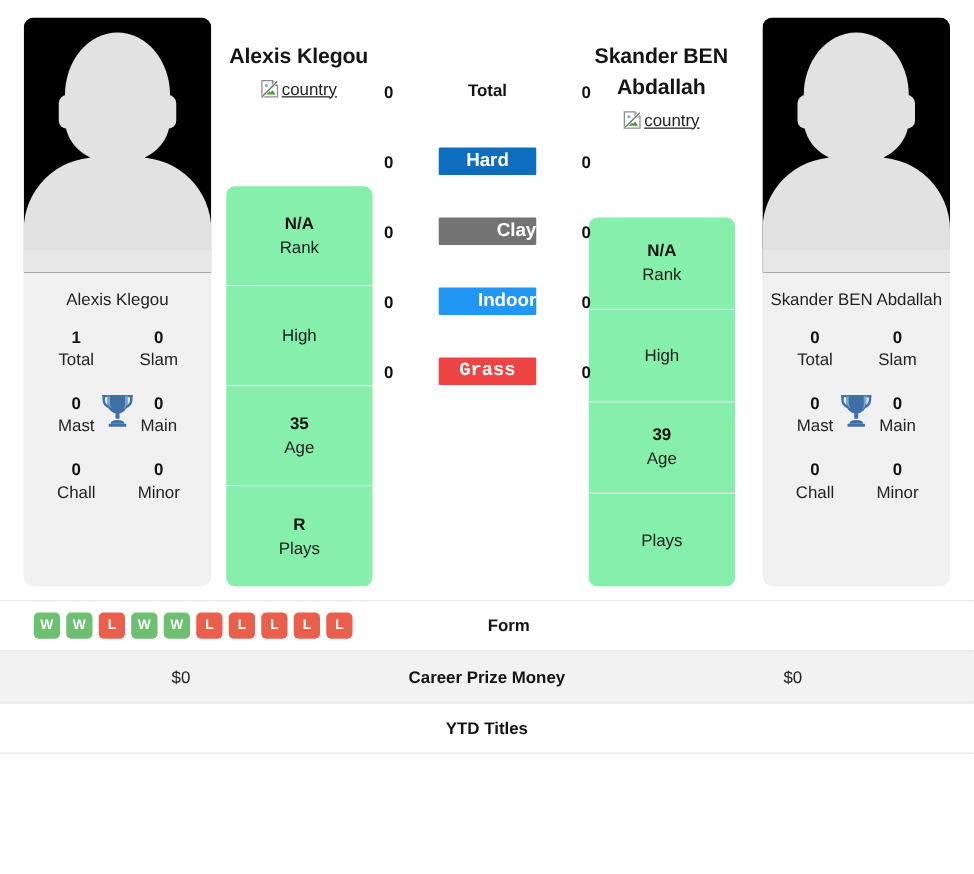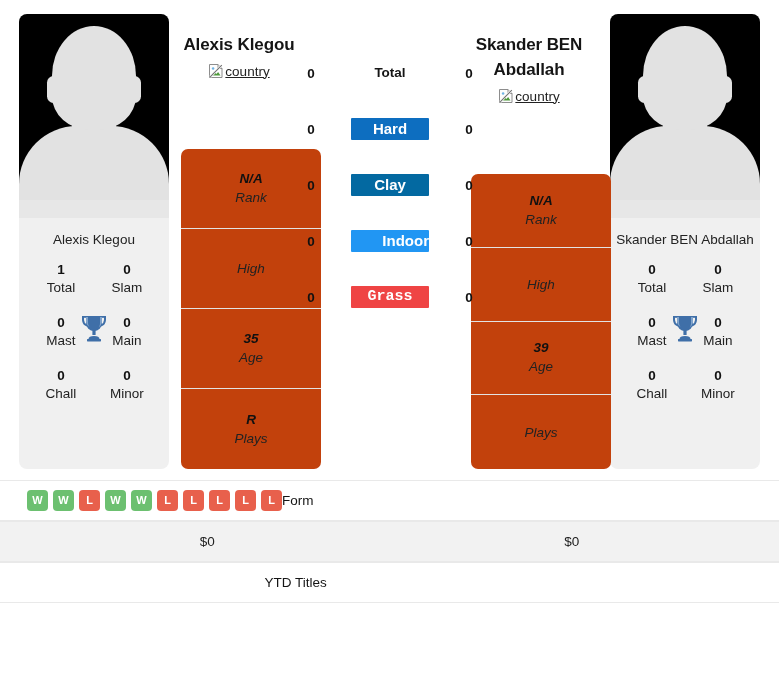--- a/index.html
+++ b/index.html
@@ -122,25 +122,24 @@
     left: 50%;
     margin-left: -13px;
     top: 53px;
     width: 26px;
     height: 28px;
   }
 
   
   .info-card {
     position: absolute;
-    width: 140px;
-    background: #c2410c;
+    width: 117px;
+    background: #86efac;
     border-radius: 7px;
     overflow: hidden;
-    font-style: italic;
   }
   .info-card.left  { left: 181px; top: 149px; height: 320px; }
   .info-card.right { left: 471px; top: 174px; height: 295px; }
 
   .info-seg {
     border-bottom: 1px solid #e3e3e3;
     display: flex;
     flex-direction: column;
     align-items: center;
     justify-content: center;
@@ -244,23 +243,23 @@
   .trow.alt { background: #f2f2f2; }
   .trow .tleft,
   .trow .tright {
     flex: 1;
     text-align: center;
     font-size: 13.5px;
     color: #222;
   }
   .trow .tmid {
     width: 250px;
-    text-align: left;
-    font-size: 13.5px;
-    font-weight: normal;
+    text-align: center;
+    font-size: 13.5px;
+    font-weight: bold;
     color: #151515;
   }
   .form-badges {
     display: flex;
     gap: 5px;
     justify-content: flex-start;
     padding-left: 2px;
   }
   .fb {
     width: 21px; height: 21px;
@@ -463,21 +462,21 @@
       <div class="badge plain">Total</div>
       <div class="sval">0</div>
     </div>
     <div class="srow">
       <div class="sval">0</div>
       <div class="badge" style="background: rgb(13, 110, 192);">Hard</div>
       <div class="sval">0</div>
     </div>
     <div class="srow">
       <div class="sval">0</div>
-      <div class="badge" style="background: #0369a1;">Clay</div>
+      <div class="badge" style="background: #737373; text-align: right;">Clay</div>
       <div class="sval">0</div>
     </div>
     <div class="srow">
       <div class="sval">0</div>
       <div class="badge" style="background: rgb(33, 150, 243); text-align: right;">Indoor</div>
       <div class="sval">0</div>
     </div>
     <div class="srow">
       <div class="sval">0</div>
       <div class="badge" style="background: #ef4444; font-family: Liberation Mono, monospace;">Grass</div>
@@ -502,20 +501,21 @@
           <div class="fb" style="background: rgb(232, 96, 76);">L</div>
         </div>
     </div>
     <div class="tmid">Form</div>
     <div class="tright">
       <div class="form-badges" id="form-right"></div>
     </div>
   </div>
   <div class="trow alt">
     <div class="tleft">$0</div>
+    <div class="tmid">Career Prize Money</div>
     <div class="tright">$0</div>
   </div>
   <div class="trow">
     <div class="tleft"></div>
     <div class="tmid">YTD Titles</div>
     <div class="tright"></div>
   </div>
 </div>
 
 </body></html>

